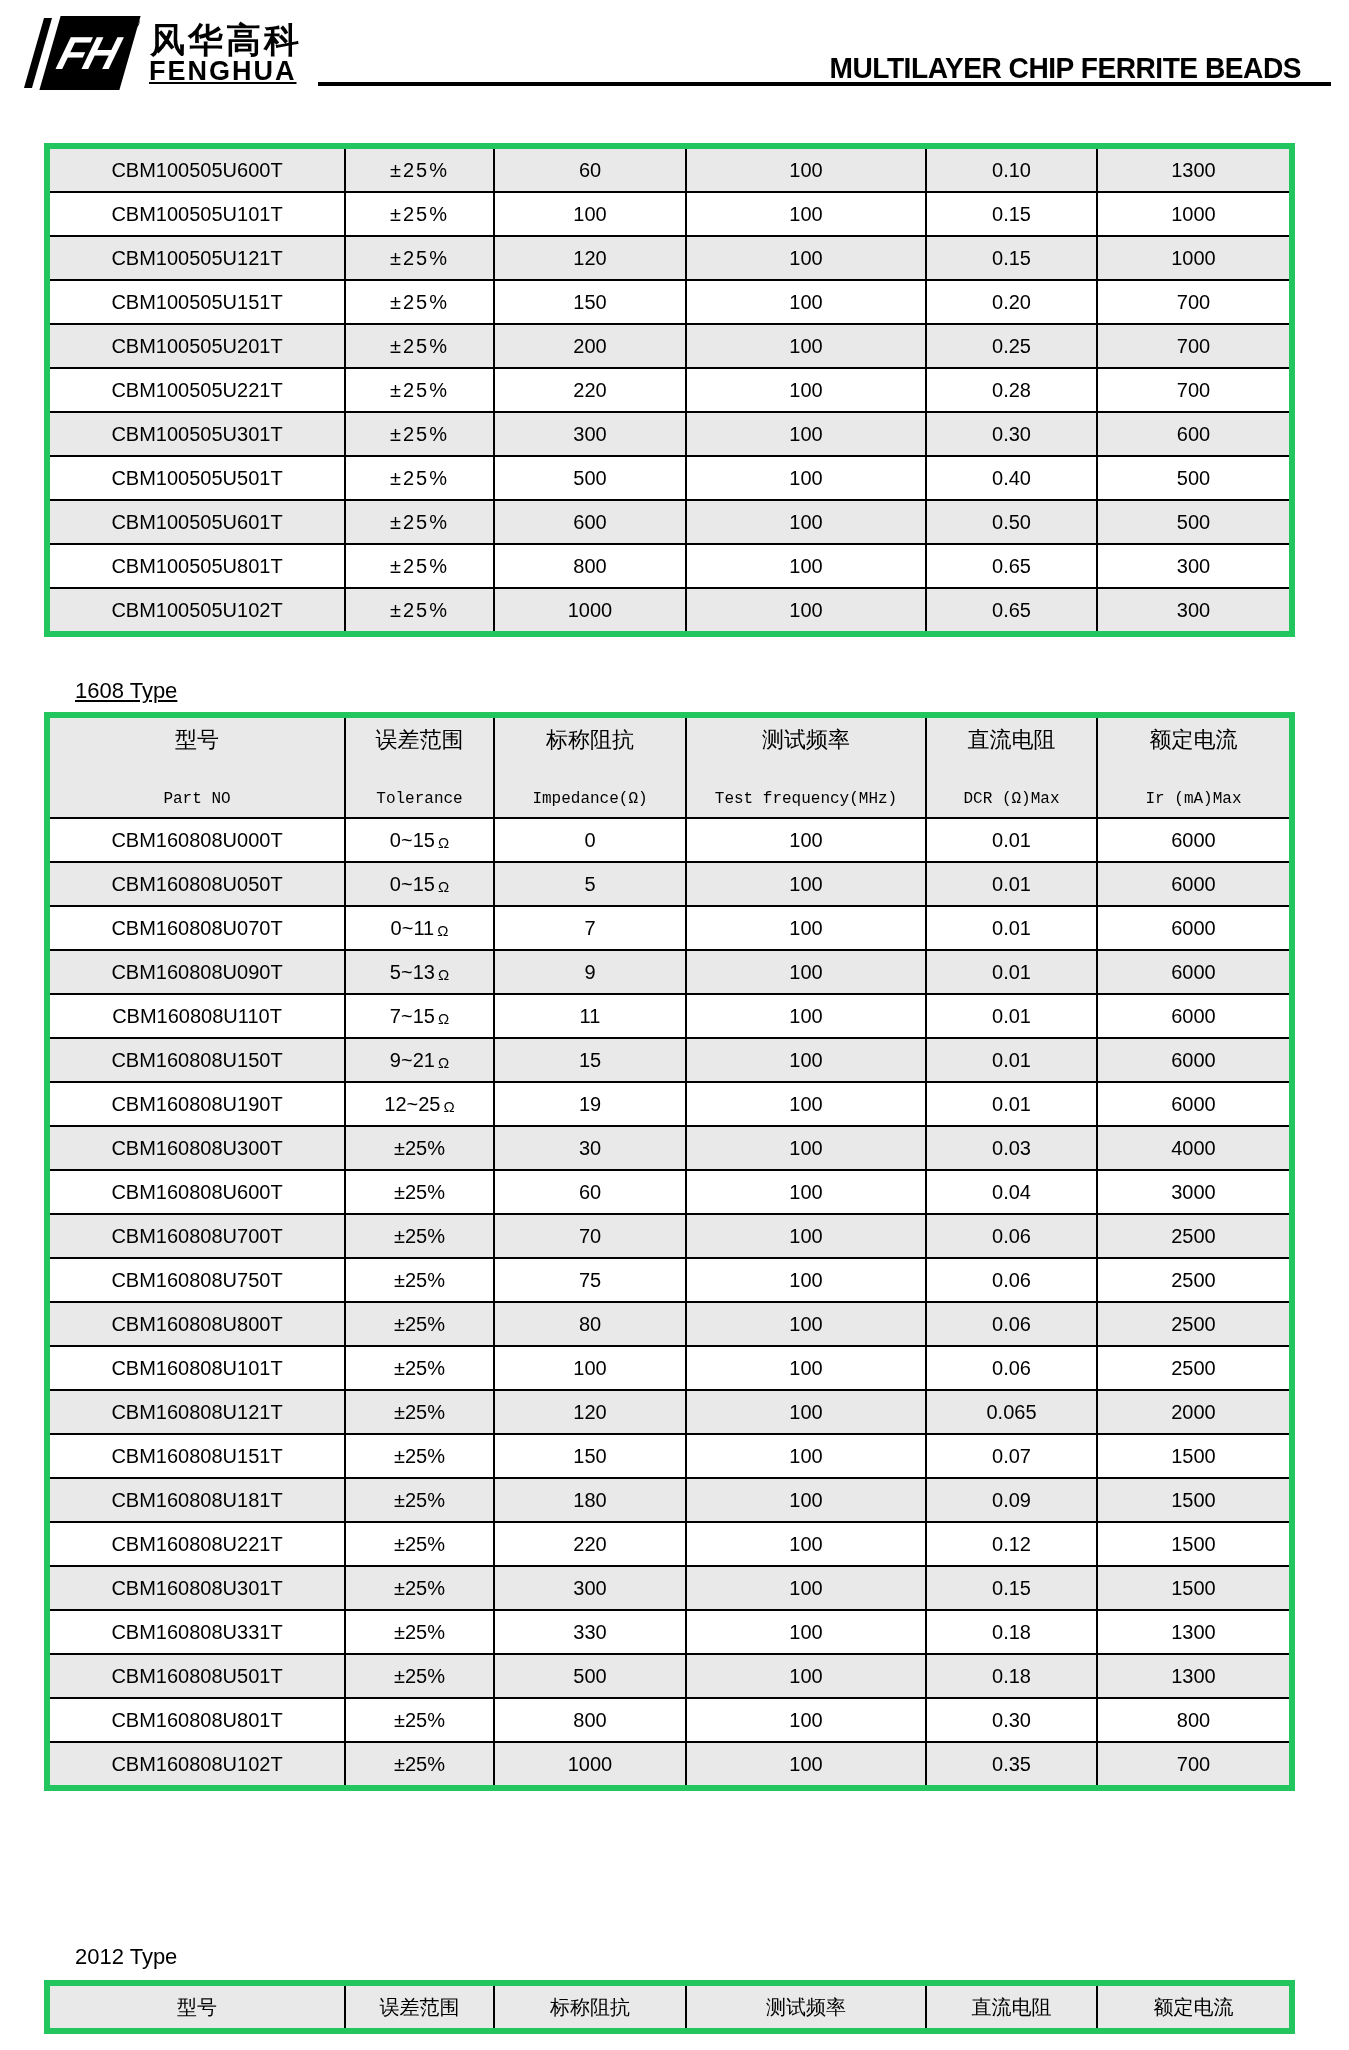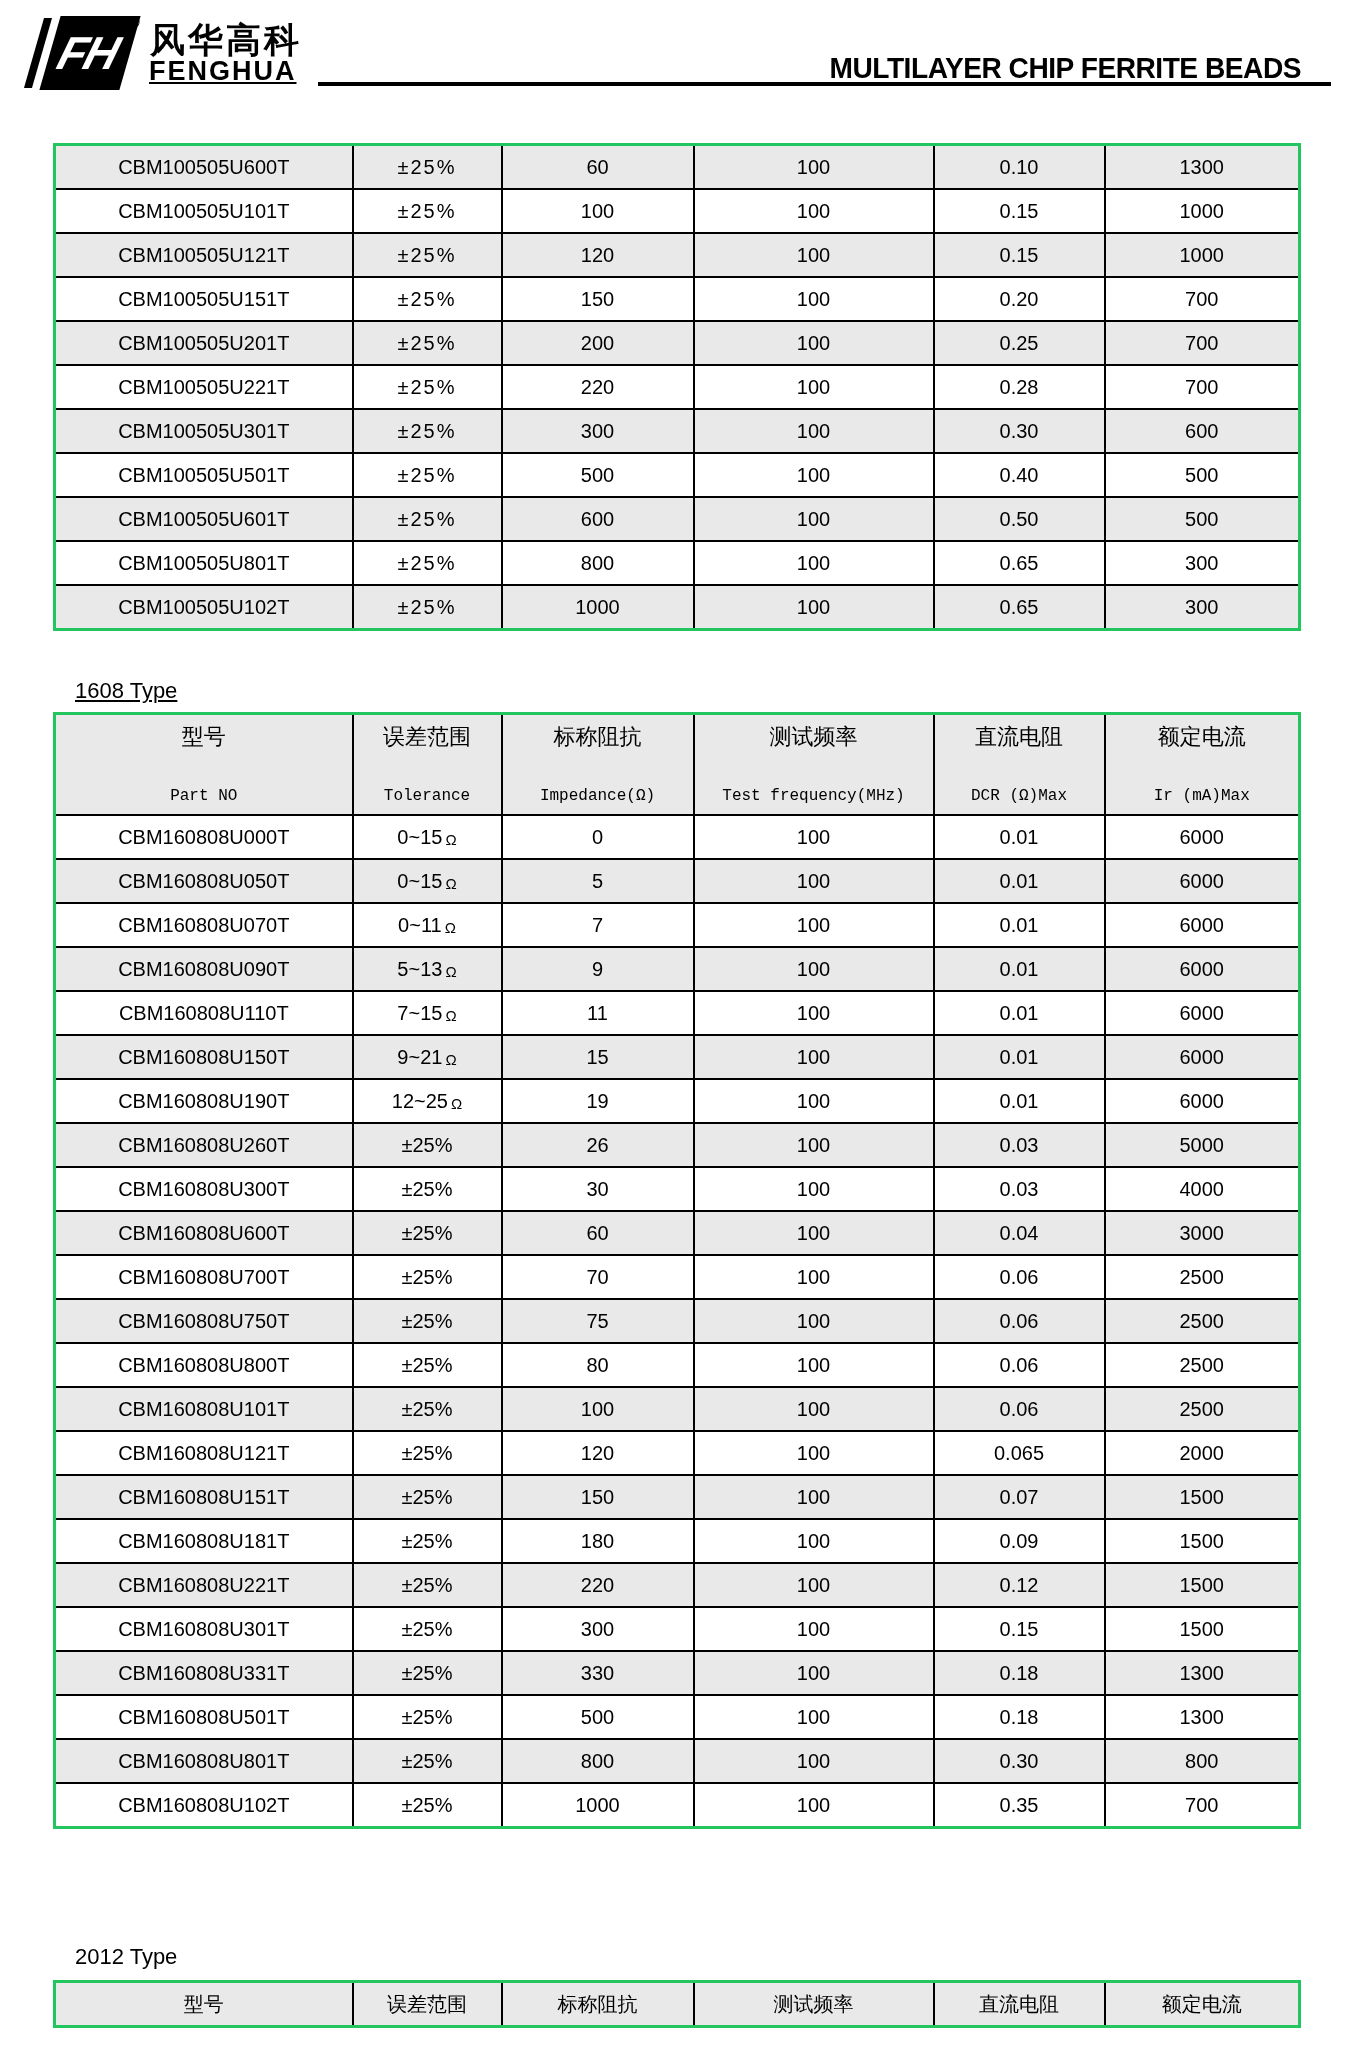--- a/index.html
+++ b/index.html
@@ -41,23 +41,23 @@
   }
   .header-rule{
     position:absolute;left:318px;top:82px;width:1013px;height:4px;background:#000;
   }
   
   .sec-label{position:absolute;left:75px;font-size:22px;}
   .lbl-1608{top:678px;text-decoration:underline;}
   .lbl-2012{top:1944px;}
   
   table.sheet{
-    position:absolute;left:53px;border-collapse:collapse;
+    position:absolute;left:44px;border-collapse:collapse;
     table-layout:fixed;width:1245px;
-    border:3px solid #22c55e;
+    border:6px solid #22c55e;
   }
   .t1005{top:143px;}
   .t1608{top:712px;}
   .t2012{top:1980px;}
   table.sheet td, table.sheet th{
     border:2px solid #000;
     text-align:center;vertical-align:middle;
     font-size:20px;font-weight:normal;
     padding:0;height:42px;line-height:1.1;
     overflow:hidden;white-space:nowrap;
@@ -302,28 +302,20 @@
           <td>0.01</td>
           <td>6000</td>
         </tr>
         <tr>
           <td>CBM160808U190T</td>
           <td class="tol">12~25<span class="ohm">Ω</span></td>
           <td>19</td>
           <td>100</td>
           <td>0.01</td>
           <td>6000</td>
-        </tr>
-        <tr>
-          <td>CBM160808U260T</td>
-          <td class="tol">±25%</td>
-          <td>26</td>
-          <td>100</td>
-          <td>0.03</td>
-          <td>5000</td>
         </tr>
         <tr>
           <td>CBM160808U300T</td>
           <td class="tol">±25%</td>
           <td>30</td>
           <td>100</td>
           <td>0.03</td>
           <td>4000</td>
         </tr>
         <tr>

